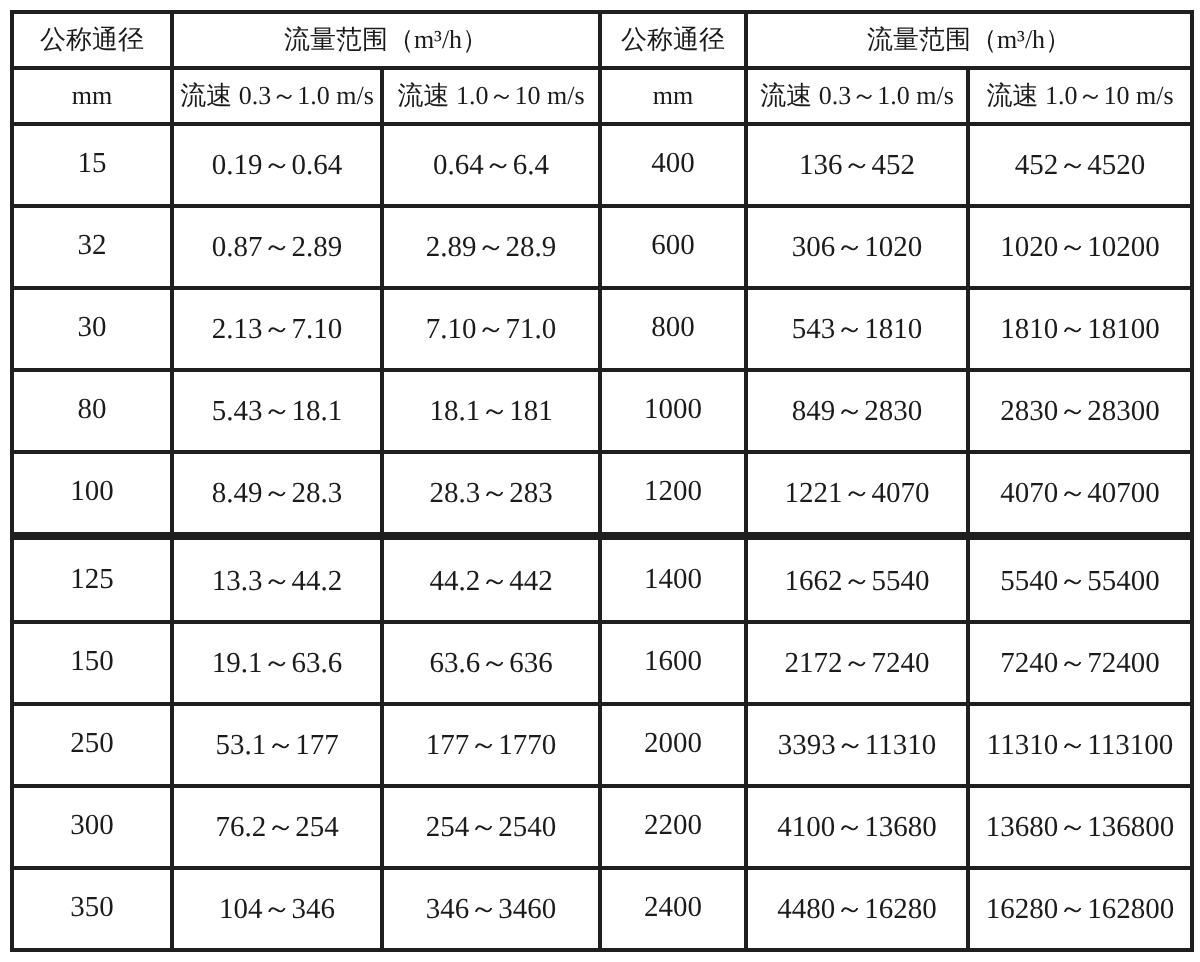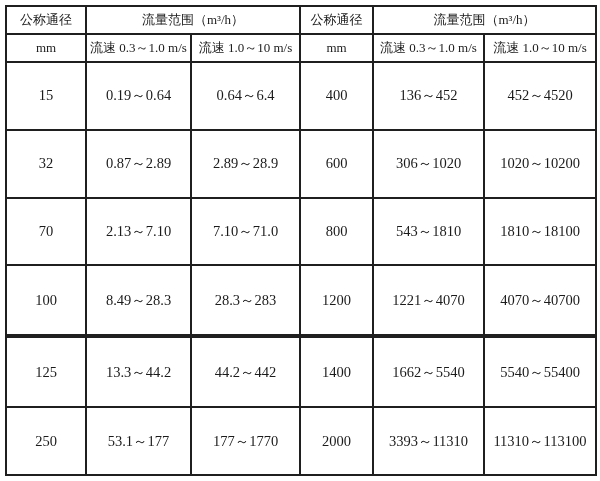--- a/index.html
+++ b/index.html
@@ -88,46 +88,78 @@
   </tr>
         <tr>
     <td>32</td>
     <td>0.87～2.89</td>
     <td>2.89～28.9</td>
     <td>600</td>
     <td>306～1020</td>
     <td>1020～10200</td>
   </tr>
         <tr>
-    <td>70</td>
+    <td>30</td>
     <td>2.13～7.10</td>
     <td>7.10～71.0</td>
     <td>800</td>
     <td>543～1810</td>
     <td>1810～18100</td>
+  </tr>
+        <tr>
+    <td>80</td>
+    <td>5.43～18.1</td>
+    <td>18.1～181</td>
+    <td>1000</td>
+    <td>849～2830</td>
+    <td>2830～28300</td>
   </tr>
         <tr>
     <td>100</td>
     <td>8.49～28.3</td>
     <td>28.3～283</td>
     <td>1200</td>
     <td>1221～4070</td>
     <td>4070～40700</td>
   </tr>
         <tr class="thick-top">
     <td>125</td>
     <td>13.3～44.2</td>
     <td>44.2～442</td>
     <td>1400</td>
     <td>1662～5540</td>
     <td>5540～55400</td>
   </tr>
         <tr>
+    <td>150</td>
+    <td>19.1～63.6</td>
+    <td>63.6～636</td>
+    <td>1600</td>
+    <td>2172～7240</td>
+    <td>7240～72400</td>
+  </tr>
+        <tr>
     <td>250</td>
     <td>53.1～177</td>
     <td>177～1770</td>
     <td>2000</td>
     <td>3393～11310</td>
     <td>11310～113100</td>
   </tr>
+        <tr>
+    <td>300</td>
+    <td>76.2～254</td>
+    <td>254～2540</td>
+    <td>2200</td>
+    <td>4100～13680</td>
+    <td>13680～136800</td>
+  </tr>
+        <tr>
+    <td>350</td>
+    <td>104～346</td>
+    <td>346～3460</td>
+    <td>2400</td>
+    <td>4480～16280</td>
+    <td>16280～162800</td>
+  </tr>
       </tbody>
   </table>
 </div>
 
 </body></html>

